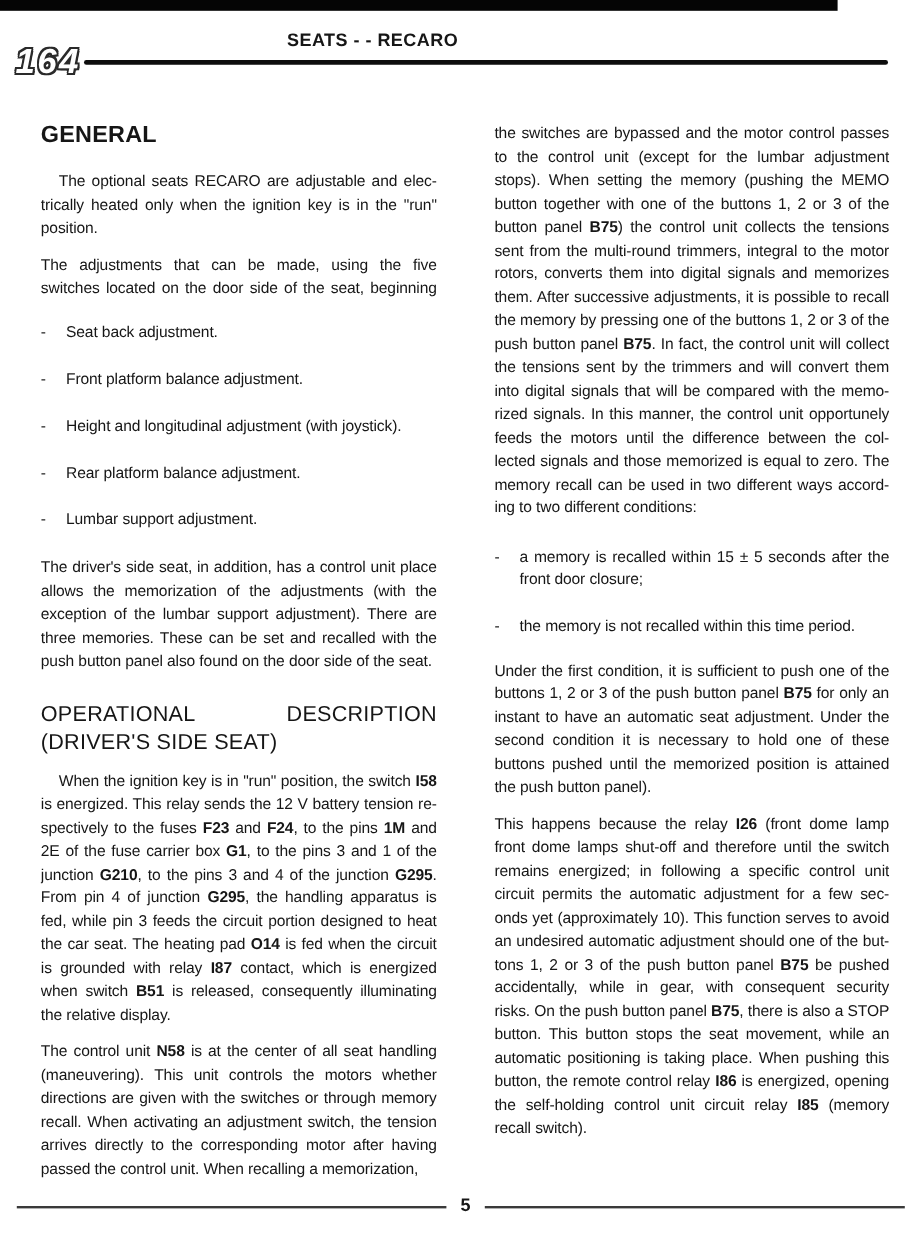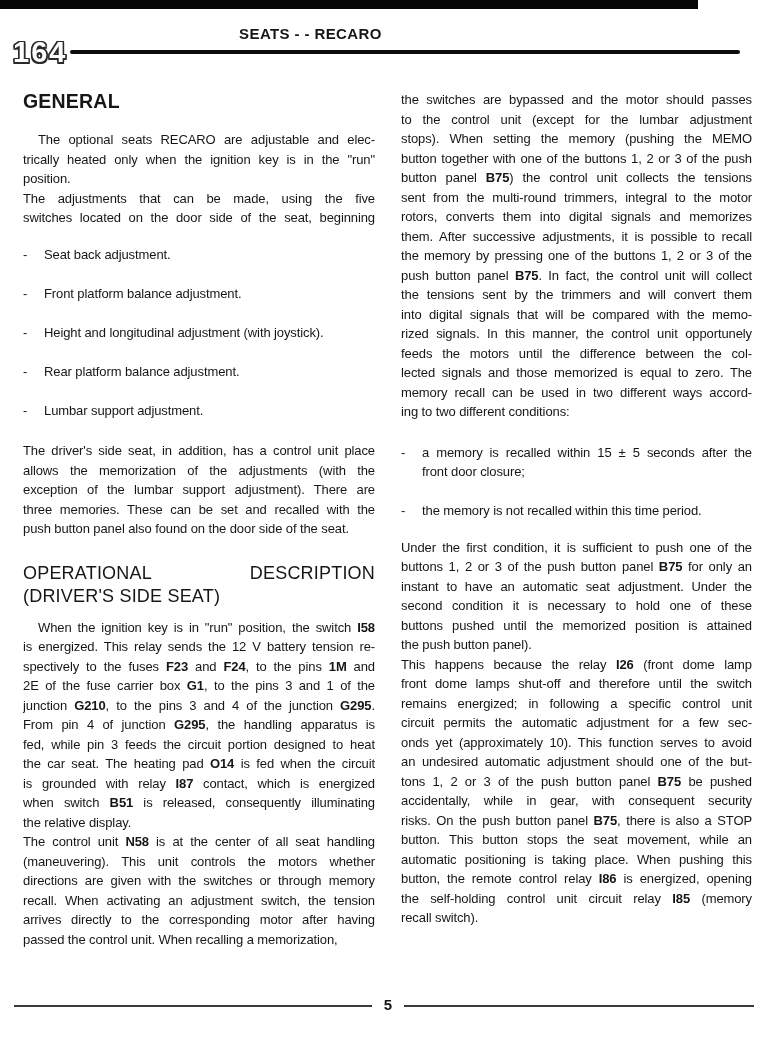--- a/index.html
+++ b/index.html
@@ -12,21 +12,21 @@
   }
   .page { position: relative; width: 765px; height: 1040px; background: #fff; }
 
   .topbar {
     position: absolute; left: 0; top: 0;
     width: 698px; height: 9px; background: #050505;
   }
 
   .logo-164 {
     position: absolute; left: 13px; top: 36px;
-    font-size: 29px; font-weight: bold; 
+    font-size: 29px; font-weight: bold; font-style: italic;
     letter-spacing: 2px; color: #ffffff;
     text-shadow:
       -1.5px -1.5px 0 #2a2a2a, 1.5px -1.5px 0 #2a2a2a,
       -1.5px  1.5px 0 #2a2a2a, 1.5px  1.5px 0 #2a2a2a,
       -1.5px  0    0 #2a2a2a, 1.5px  0    0 #2a2a2a,
        0   -1.5px  0 #2a2a2a, 0    1.5px  0 #2a2a2a;
   }
 
   .header-title {
     position: absolute; left: 0; top: 25px; width: 621px;
@@ -39,21 +39,21 @@
   }
 
   .col {
     position: absolute;
     font-size: 13px; line-height: 19.5px;
     letter-spacing: -0.1px;
   }
   .col-left  { left: 23px;  top: 88px; width: 352px; }
   .col-right { left: 401px; top: 90px; width: 351px; }
 
-  .block { margin: 0; }
+  .block { margin: 11px; }
 
   .tl {
     text-align: justify;
     text-align-last: justify;
     height: 19.5px;
     overflow: hidden;
   }
   .tl.last { text-align-last: left; }
   .tl.ind  { text-indent: 15px; }
 
@@ -159,21 +159,21 @@
         <div class="tl">The control unit <b>N58</b> is at the center of all seat handling</div>
         <div class="tl">(maneuvering). This unit controls the motors whether</div>
         <div class="tl">directions are given with the switches or through memory</div>
         <div class="tl">recall. When activating an adjustment switch, the tension</div>
         <div class="tl">arrives directly to the corresponding motor after having</div>
         <div class="tl last">passed the control unit. When recalling a memorization,</div>
       </div>
     </div>
   <div class="col col-right" id="col-right">
       <div class="block para">
-        <div class="tl">the switches are bypassed and the motor should passes</div>
+        <div class="tl">the switches are bypassed and the motor control passes</div>
         <div class="tl">to the control unit (except for the lumbar adjustment</div>
         <div class="tl">stops). When setting the memory (pushing the MEMO</div>
         <div class="tl">button together with one of the buttons 1, 2 or 3 of the push</div>
         <div class="tl">button panel <b>B75</b>) the control unit collects the tensions</div>
         <div class="tl">sent from the multi-round trimmers, integral to the motor</div>
         <div class="tl">rotors, converts them into digital signals and memorizes</div>
         <div class="tl">them. After successive adjustments, it is possible to recall</div>
         <div class="tl">the memory by pressing one of the buttons 1, 2 or 3 of the</div>
         <div class="tl">push button panel <b>B75</b>. In fact, the control unit will collect</div>
         <div class="tl">the tensions sent by the trimmers and will convert them</div>

